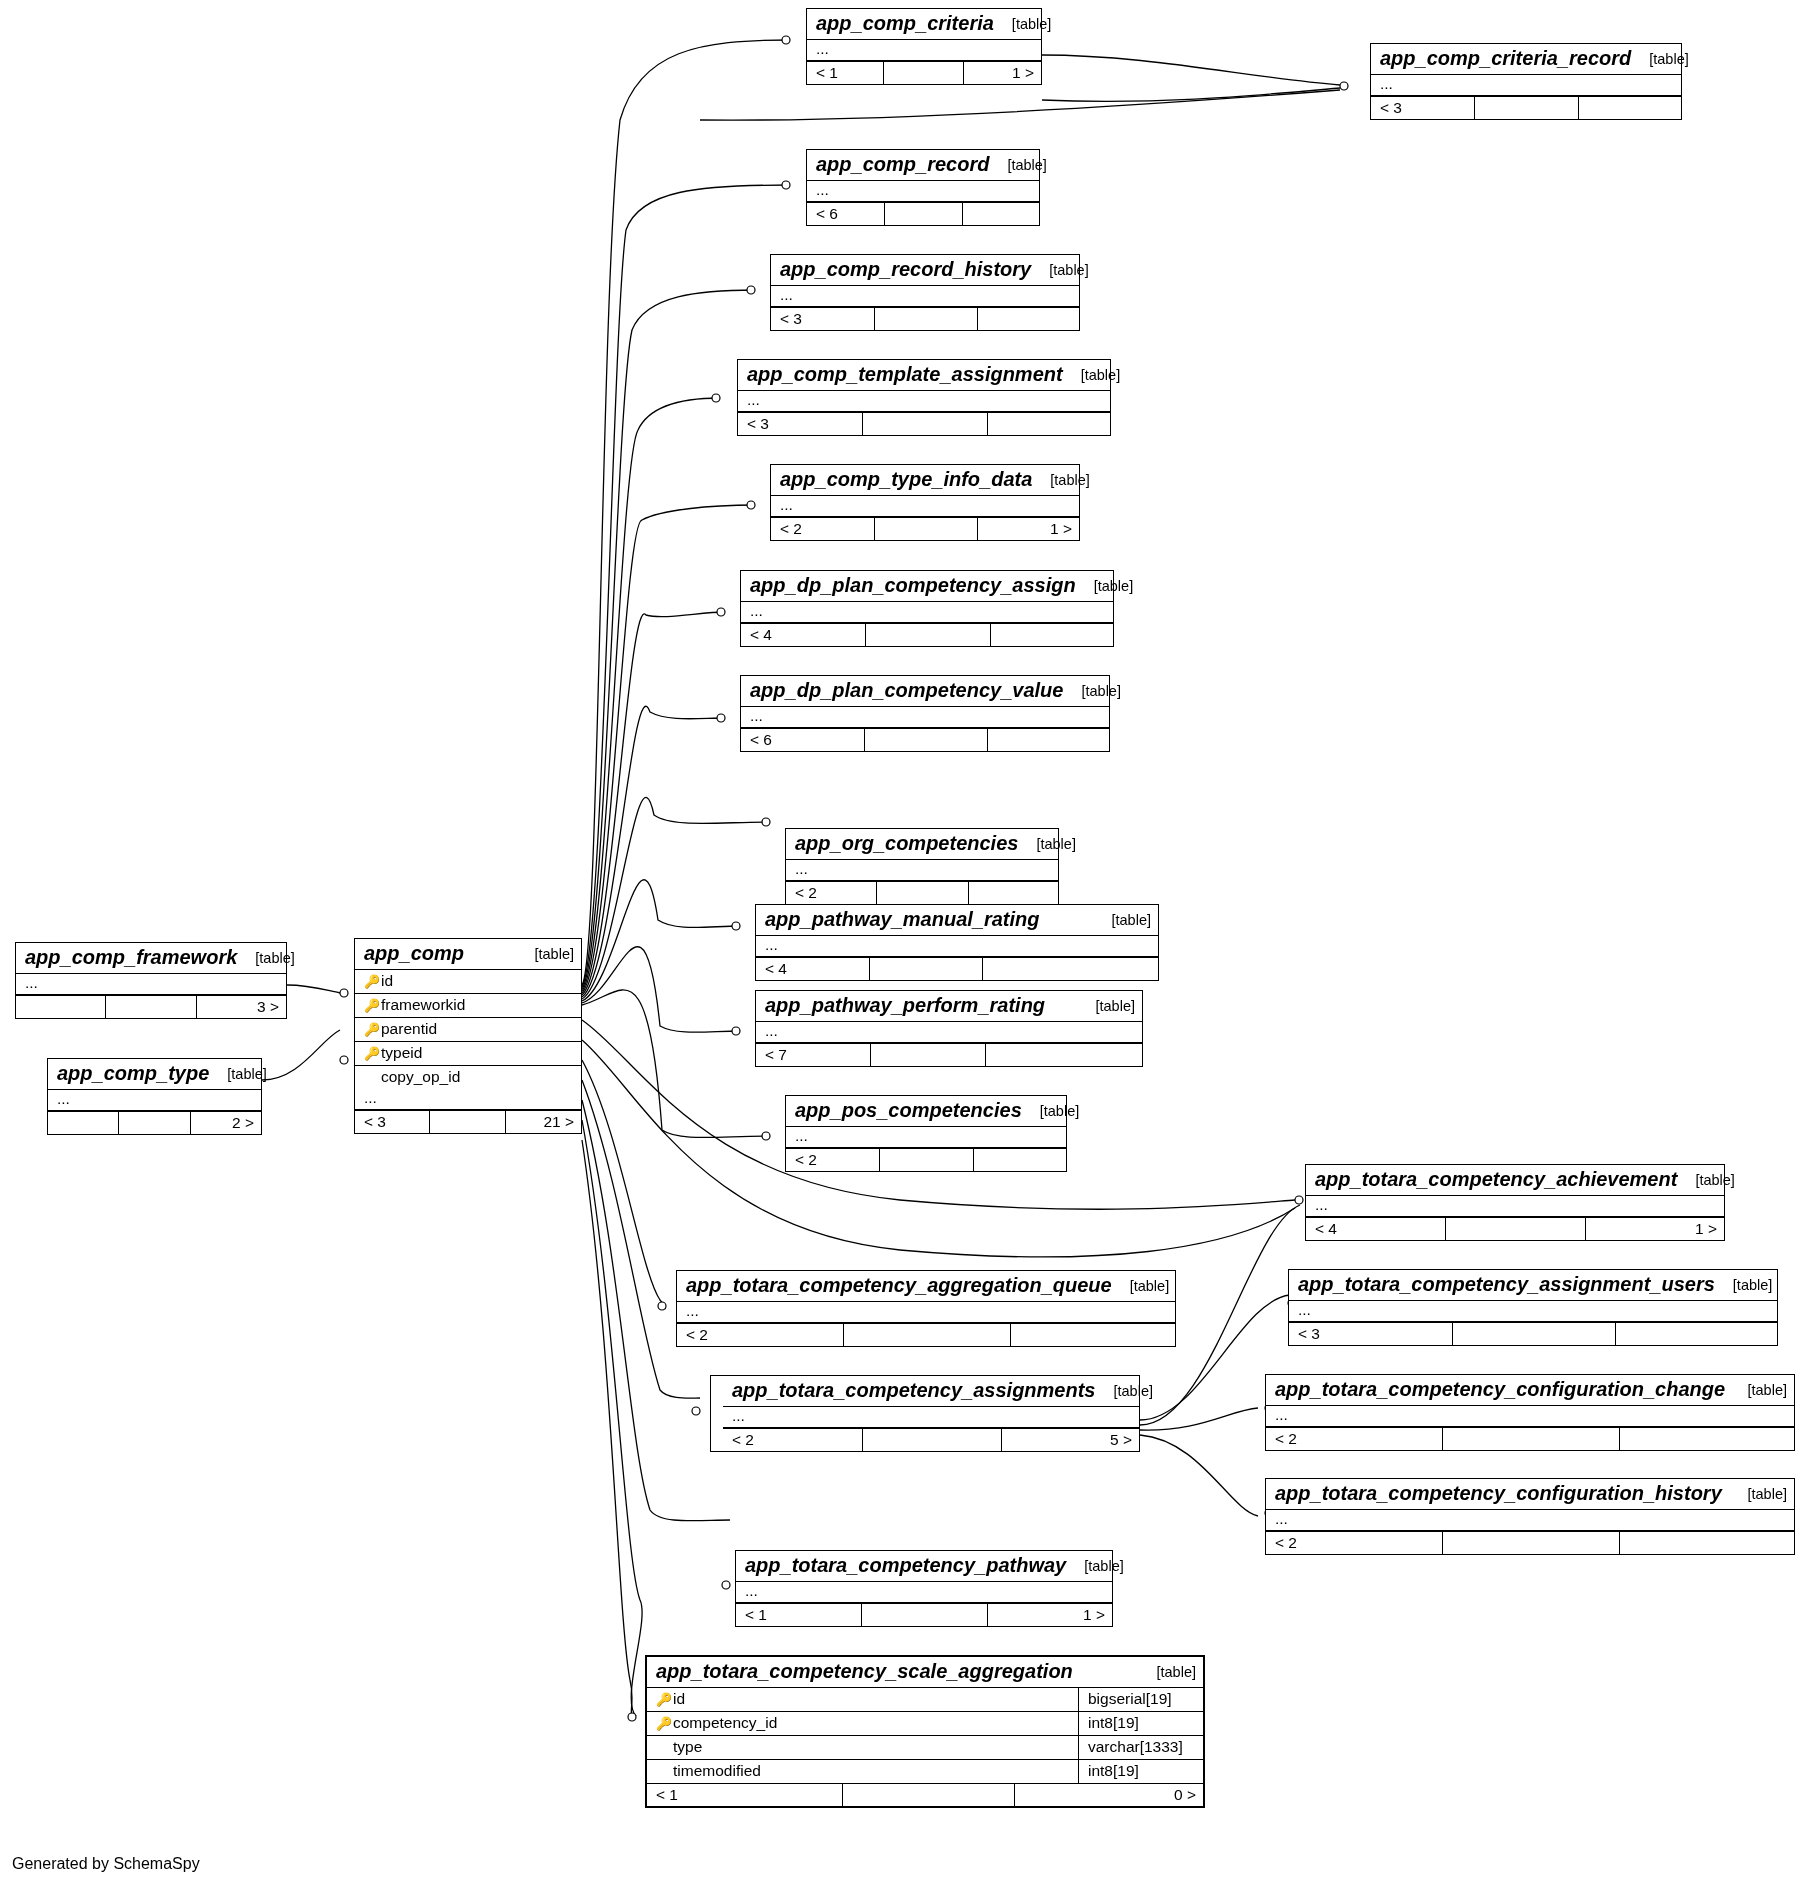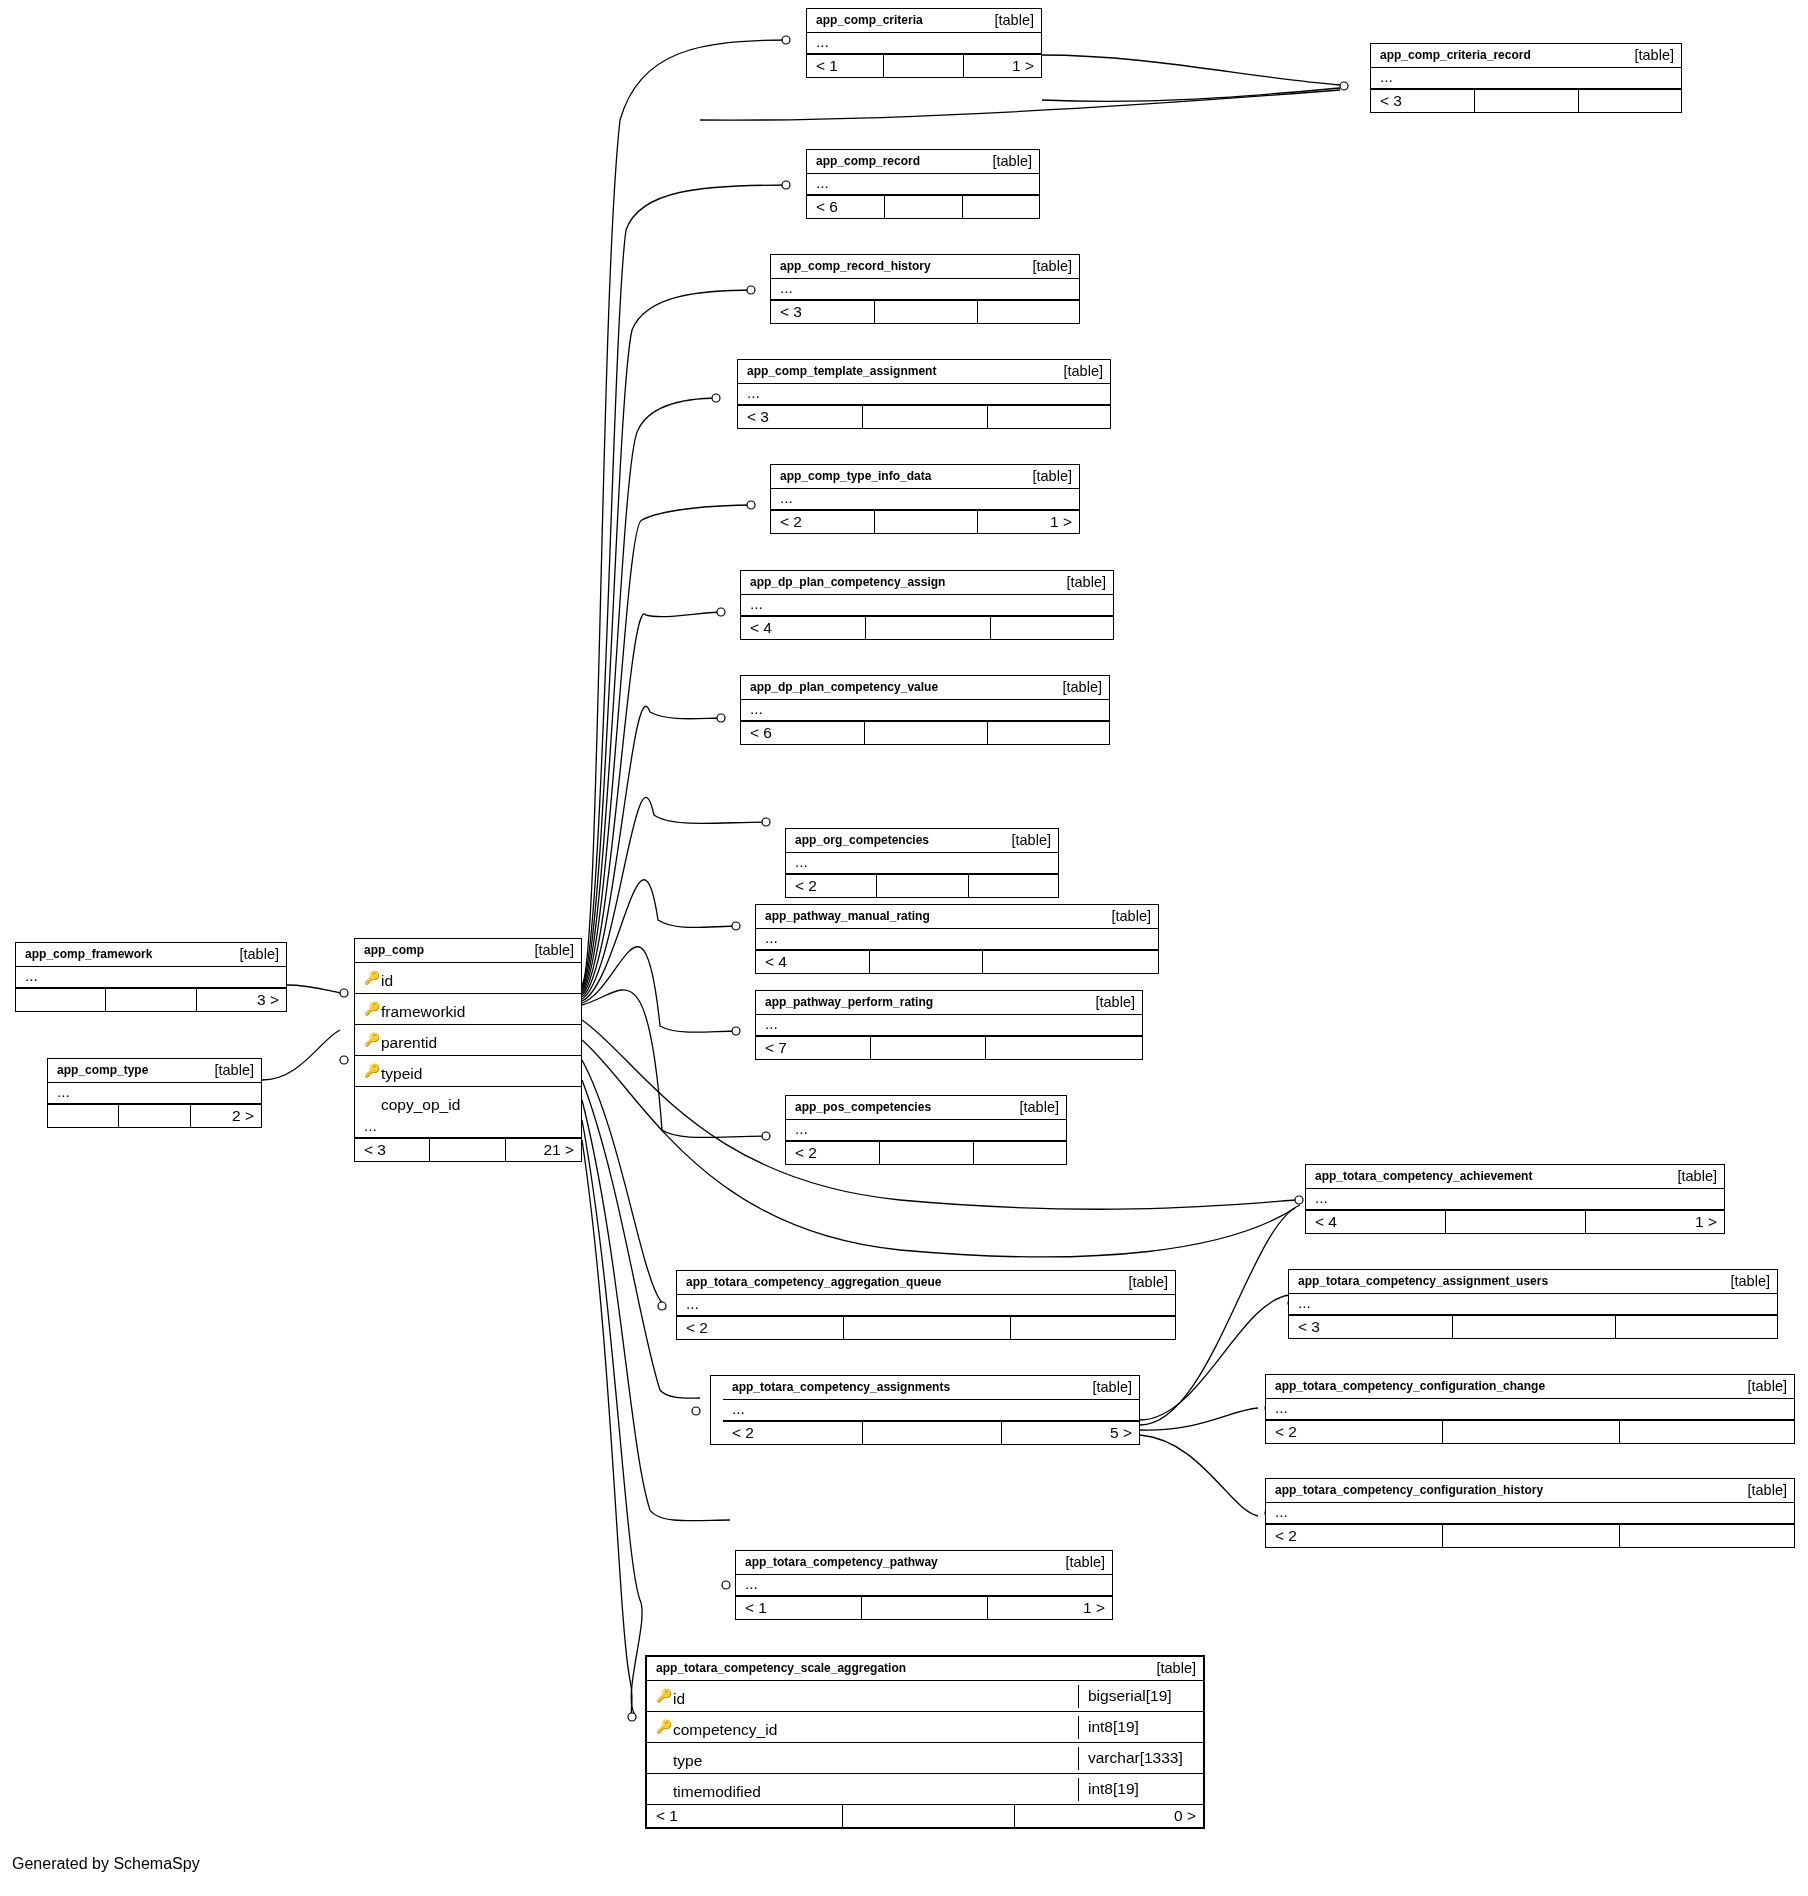--- a/index.html
+++ b/index.html
@@ -42,22 +42,23 @@
     display: flex;
     justify-content: space-between;
     align-items: center;
     padding: 3px 7px 4px 9px;
     border-bottom: 1px solid #000000;
     background: #ffffff;
     box-sizing: border-box;
   }
   .tb-name {
     font-weight: bold;
-    font-size: 12px;
+    font-size: 20px;
     white-space: nowrap;
+    font-style: italic;
   }
   .tb-tag {
     font-size: 14.5px;
     white-space: nowrap;
     padding-left: 18px;
   }
   .tb-rows {
     box-sizing: border-box;
   }
   .tb-row {
@@ -79,21 +80,20 @@
     margin-right: 4px;
     font-size: 13px;
     line-height: 1;
   }
   .key.pk { color: #d4a017; }
   .key.fk { color: #9a9a9a; }
   .key.none { color: transparent; }
   .tb-row .col-name {
     flex: 1 1 auto;
     font-size: 15.5px;
-    margin-top: 7px;
   }
   .tb-row.typed {
     padding: 0;
   }
   .tb-row.typed .cell-name {
     flex: 1 1 auto;
     padding: 2px 7px 3px 9px;
     display: flex;
     align-items: center;
   }

